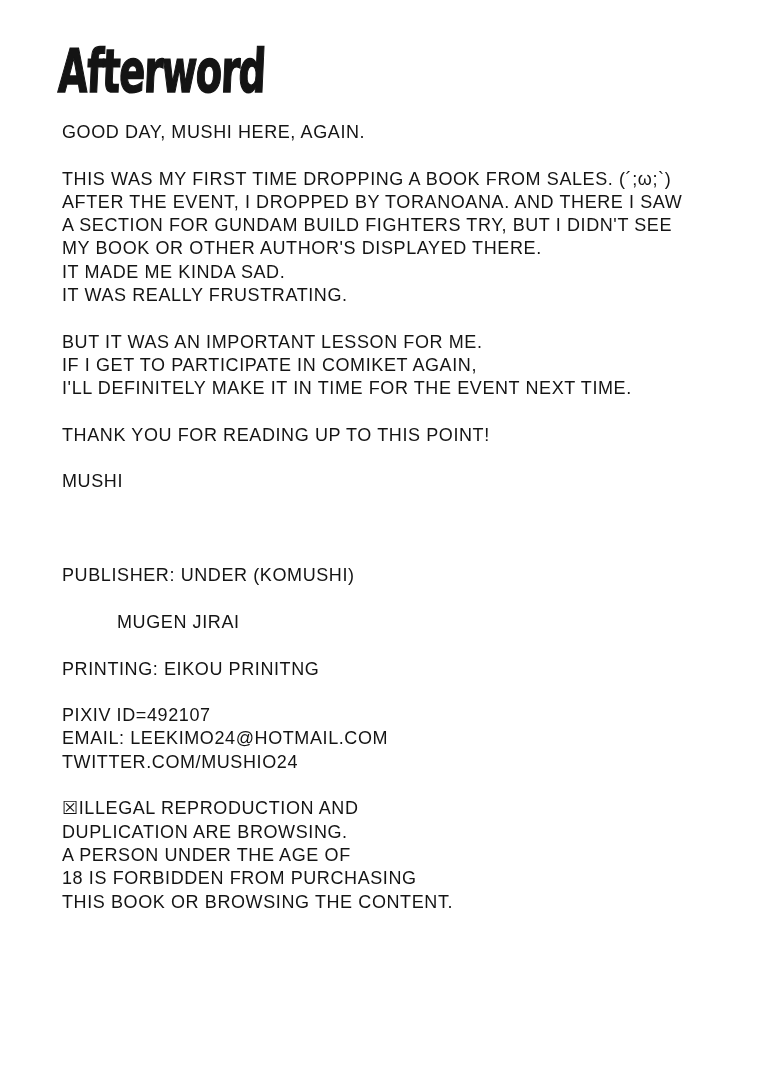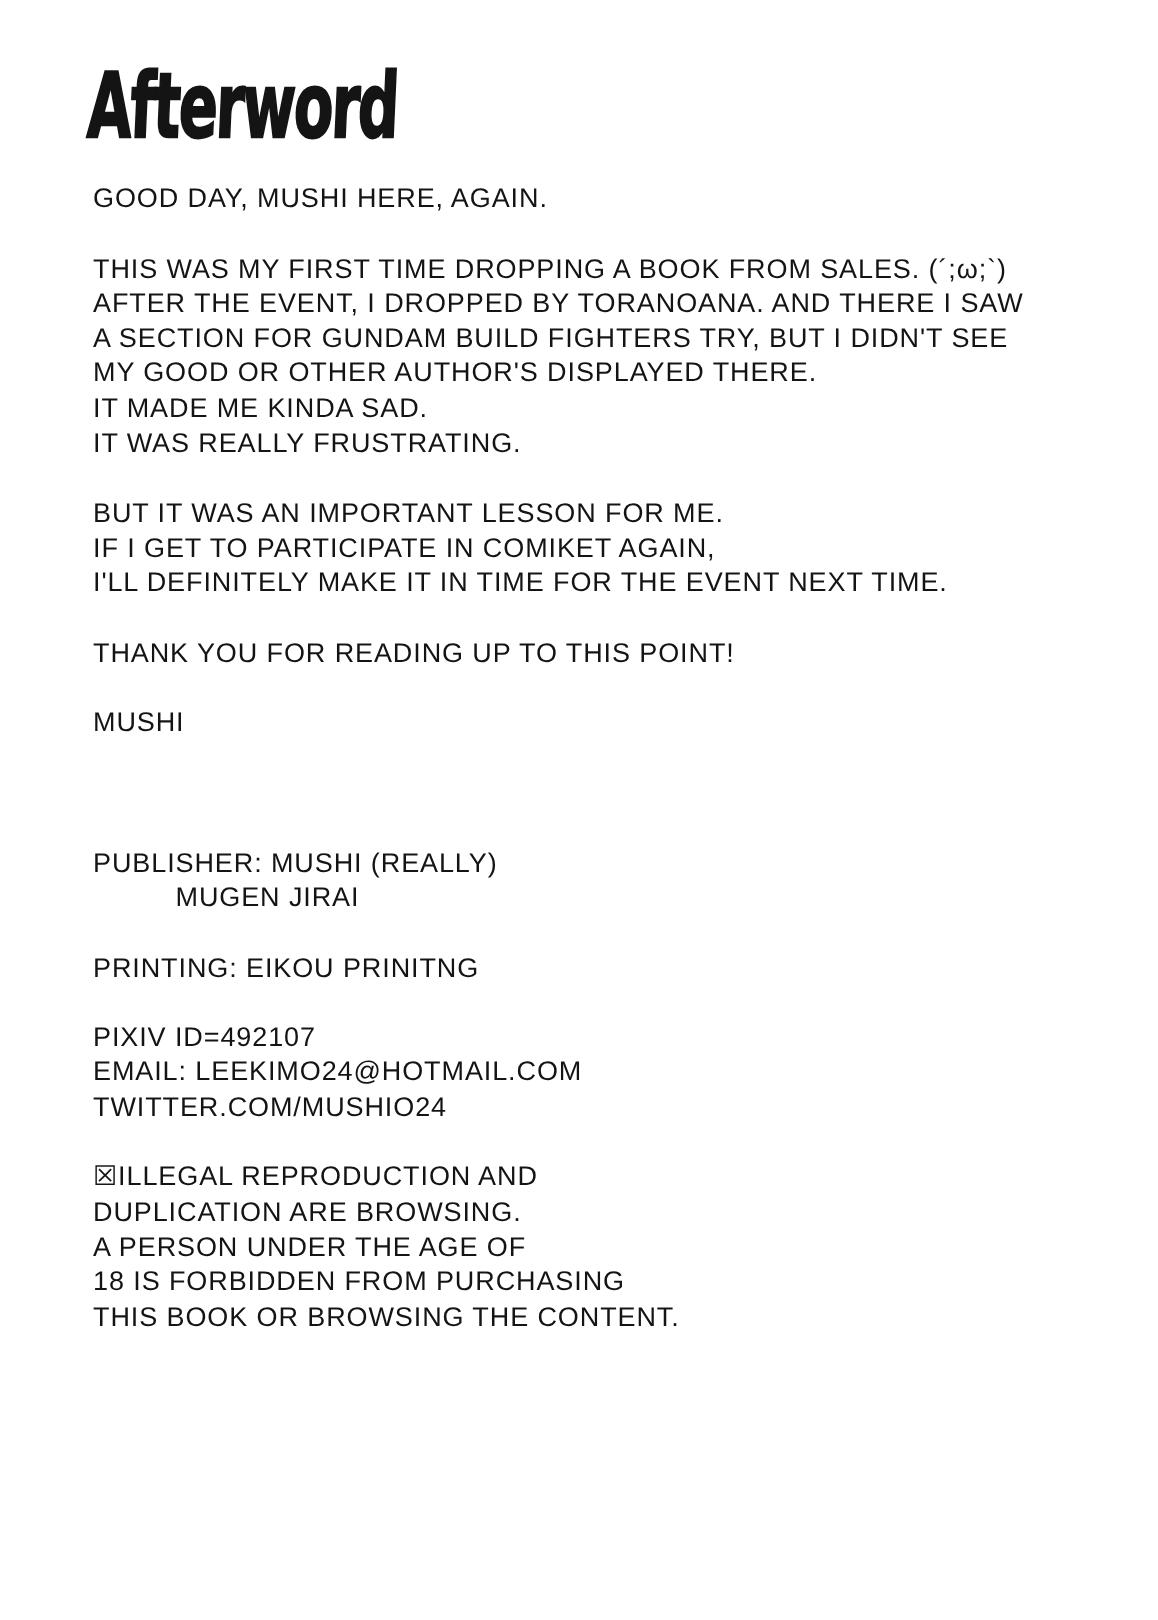--- a/index.html
+++ b/index.html
@@ -51,36 +51,36 @@
 
 <div class="page" style="background: rgb(255, 255, 255); color: rgb(20, 20, 20);">
   <h1 class="title">Afterword</h1>
 
   <div class="body-text">
       <div class="line">GOOD DAY, MUSHI HERE, AGAIN.</div>
       <div class="line">&nbsp;</div>
       <div class="line">THIS WAS MY FIRST TIME DROPPING A BOOK FROM SALES. (´;ω;`)</div>
       <div class="line">AFTER THE EVENT, I DROPPED BY TORANOANA. AND THERE I SAW</div>
       <div class="line">A SECTION FOR GUNDAM BUILD FIGHTERS TRY, BUT I DIDN'T SEE</div>
-      <div class="line">MY GOOD OR OTHER AUTHOR'S DISPLAYED THERE.</div>
+      <div class="line">MY BOOK OR OTHER AUTHOR'S DISPLAYED THERE.</div>
       <div class="line">IT MADE ME KINDA SAD.</div>
       <div class="line">IT WAS REALLY FRUSTRATING.</div>
       <div class="line">&nbsp;</div>
       <div class="line">BUT IT WAS AN IMPORTANT LESSON FOR ME.</div>
       <div class="line">IF I GET TO PARTICIPATE IN COMIKET AGAIN,</div>
       <div class="line">I'LL DEFINITELY MAKE IT IN TIME FOR THE EVENT NEXT TIME.</div>
       <div class="line">&nbsp;</div>
       <div class="line">THANK YOU FOR READING UP TO THIS POINT!</div>
       <div class="line">&nbsp;</div>
       <div class="line">MUSHI</div>
       <div class="line">&nbsp;</div>
       <div class="line">&nbsp;</div>
       <div class="line">&nbsp;</div>
-      <div class="line">PUBLISHER: MUSHI (REALLY)</div>
-      <div class="line" style="padding-left: 55px;">MUGEN JIRAI</div>
+      <div class="line">PUBLISHER: UNDER (KOMUSHI)</div>
+      <div class="line" style="padding-left: 55px; margin-top: 24px;">MUGEN JIRAI</div>
       <div class="line">&nbsp;</div>
       <div class="line">PRINTING: EIKOU PRINITNG</div>
       <div class="line">&nbsp;</div>
       <div class="line">PIXIV ID=492107</div>
       <div class="line">EMAIL: LEEKIMO24@HOTMAIL.COM</div>
       <div class="line">TWITTER.COM/MUSHIO24</div>
       <div class="line">&nbsp;</div>
       <div class="line">☒ILLEGAL REPRODUCTION AND</div>
       <div class="line">DUPLICATION ARE BROWSING.</div>
       <div class="line">A PERSON UNDER THE AGE OF</div>

